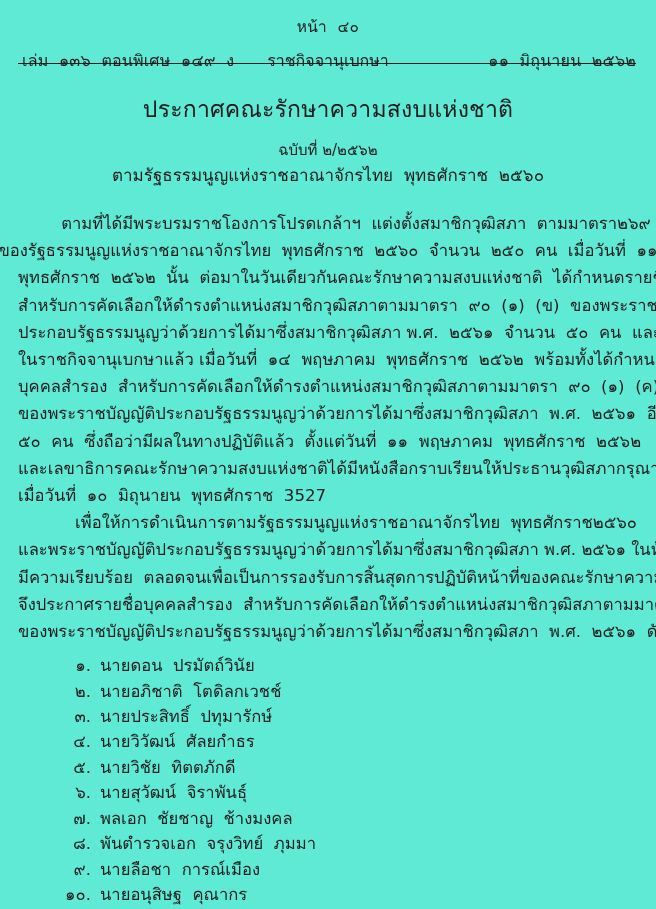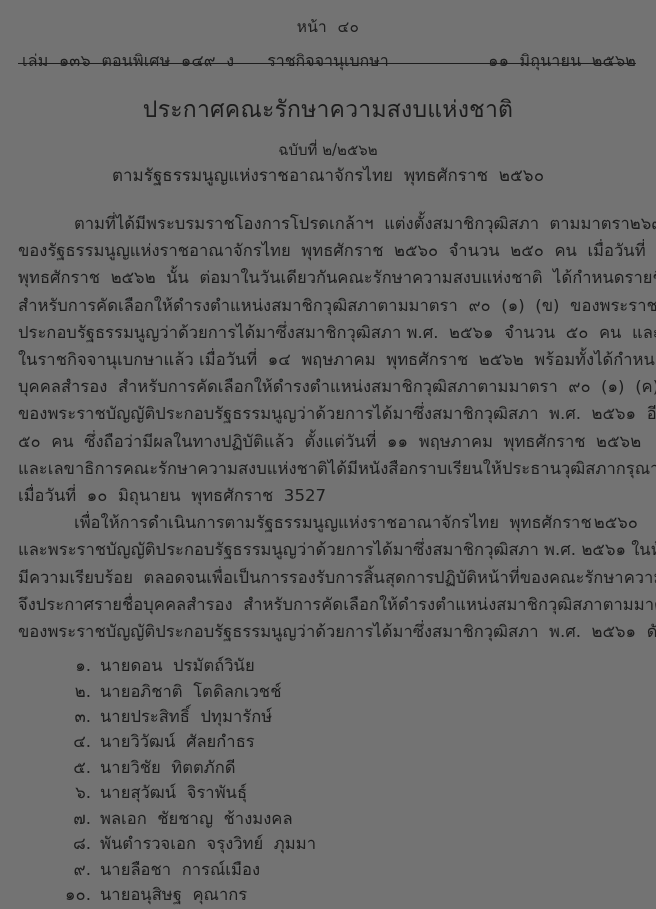--- a/index.html
+++ b/index.html
@@ -12,21 +12,21 @@
   body {
     font-family: "DejaVu Sans", "Liberation Sans", sans-serif;
     color: #1c1c1c;
   }
 
   .page {
     position: relative;
     width: 656px;
     height: 909px;
     margin: 0;
-    background: #737373;
+    background: #5eead4;
     overflow: hidden;
     box-sizing: border-box;
   }
 
   .page-inner {
     position: absolute;
     left: 18px;
     top: 0;
     width: 620px;
   }
@@ -142,21 +142,21 @@
     margin-top: 0;
   }
 
   .para .line {
     display: block;
     white-space: pre;
   }
 
   .para .line.justified {
     display: flex;
-    justify-content: space-between;
+    justify-content: center;
     white-space: pre;
   }
 
   .para .line.justified > span {
     white-space: pre;
   }
 
   .para .indent {
     display: inline-block;
     width: 56px;

